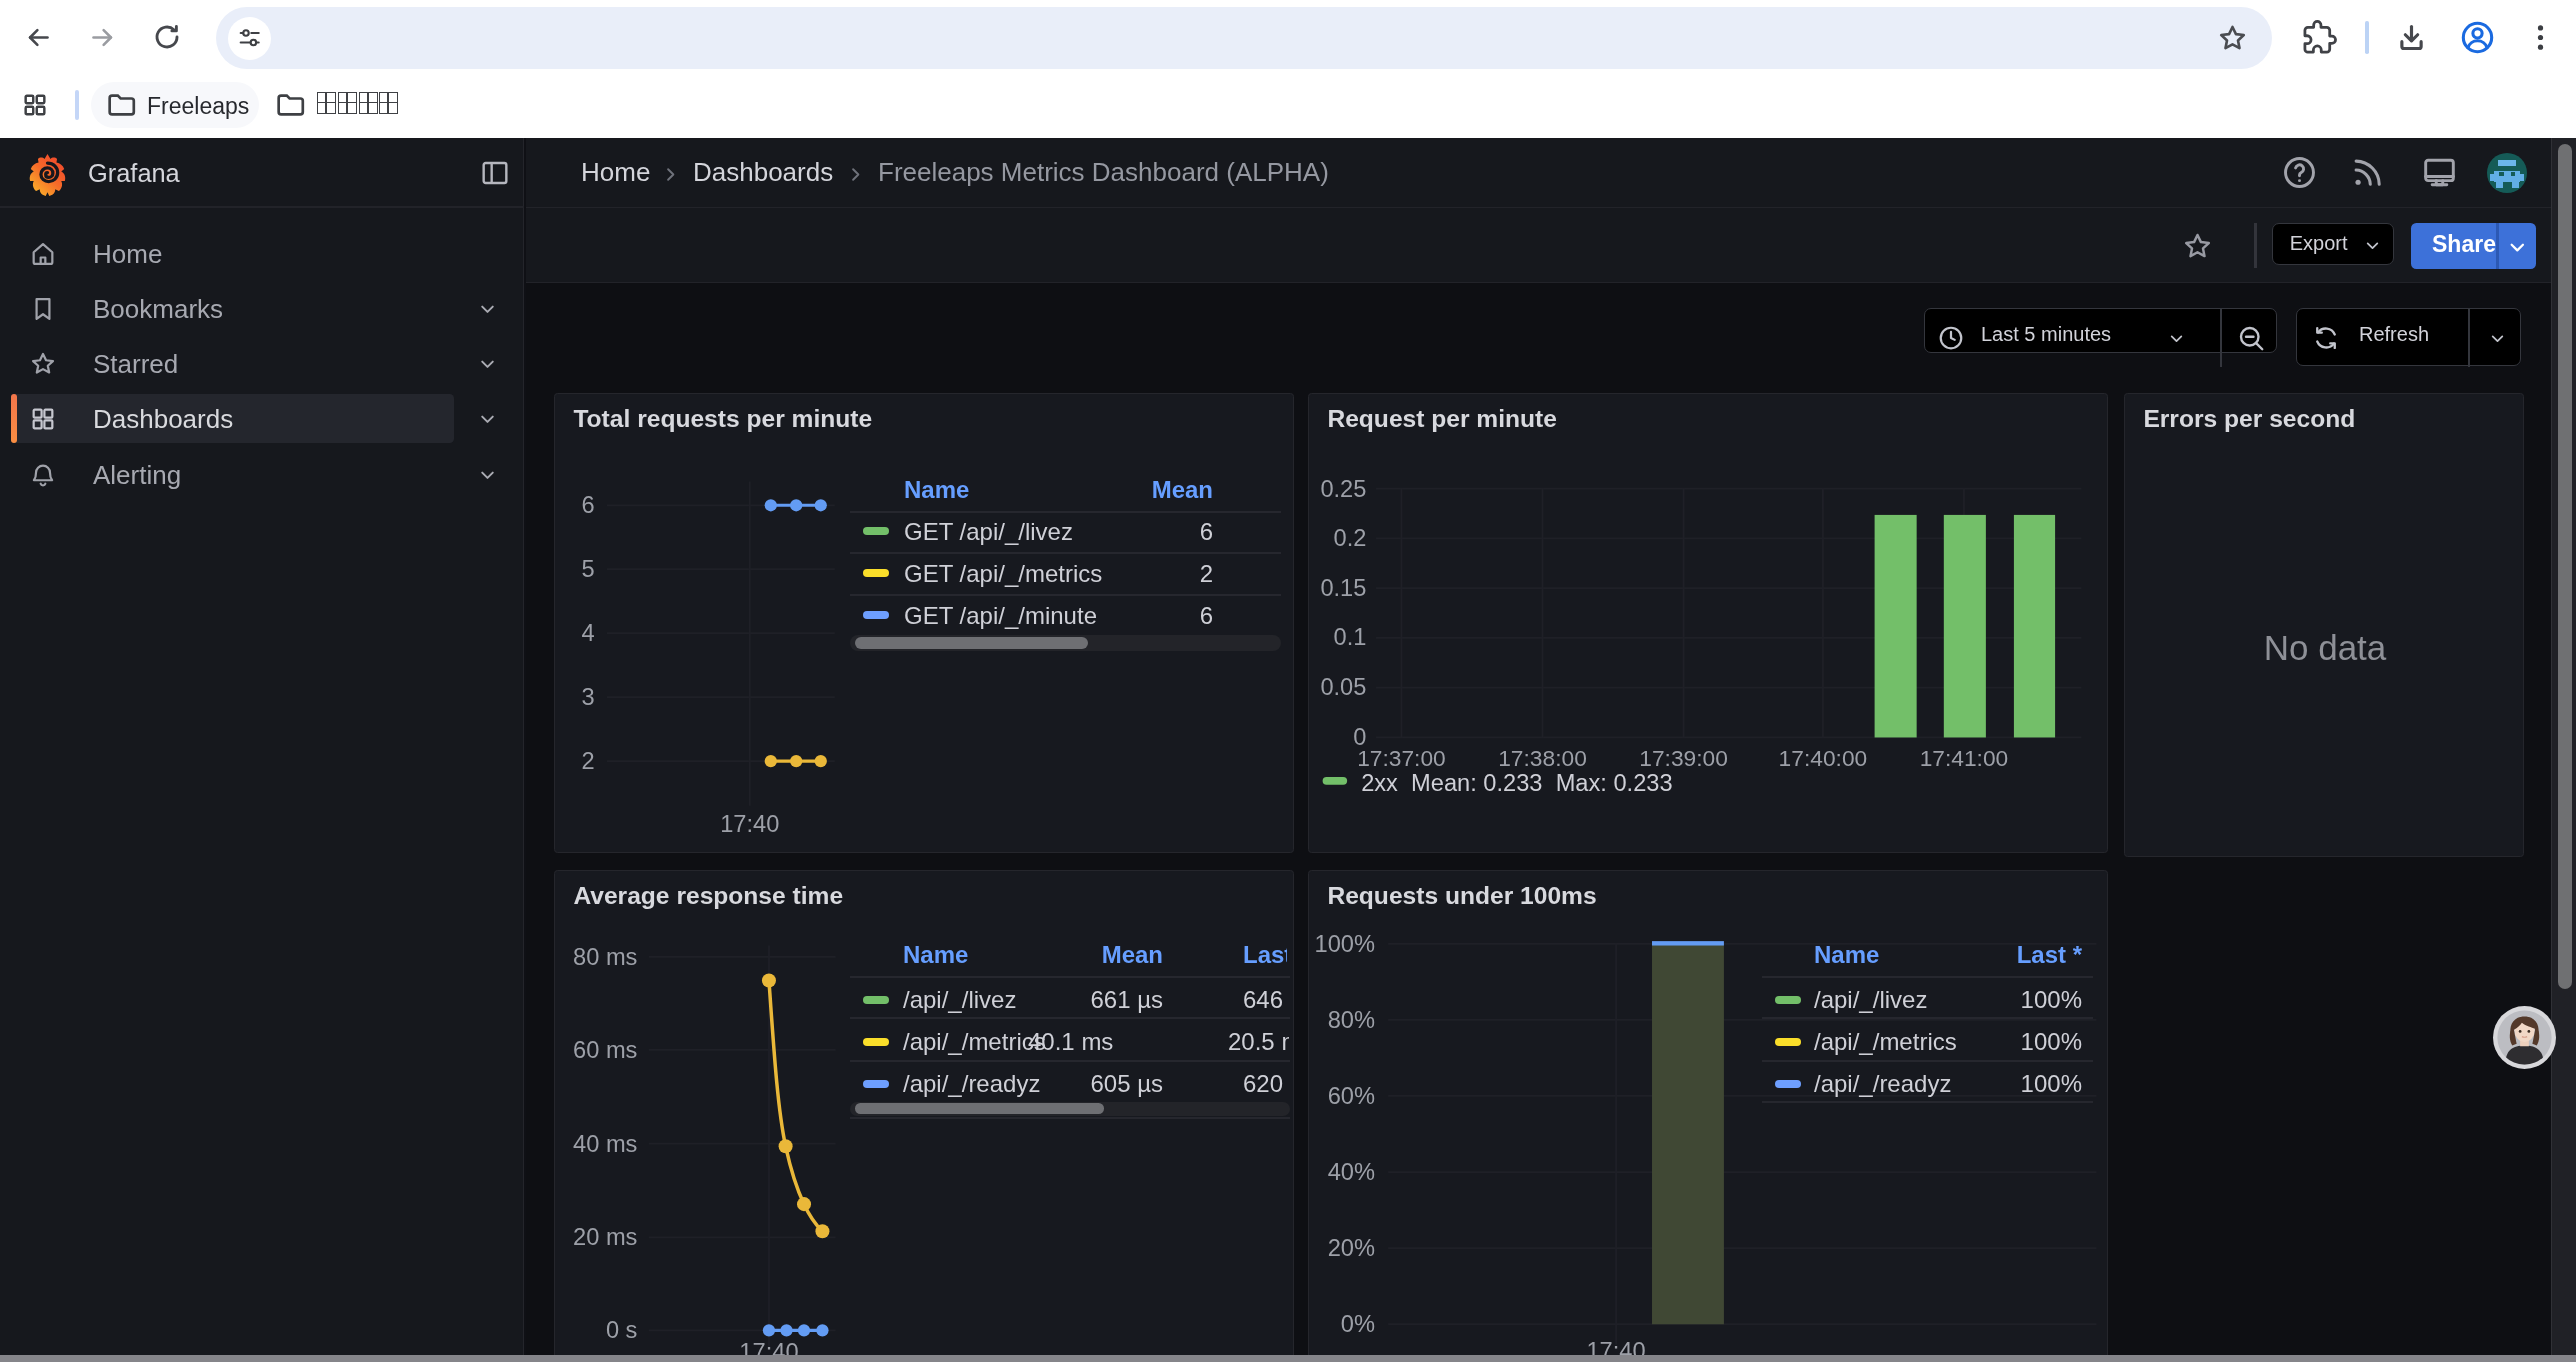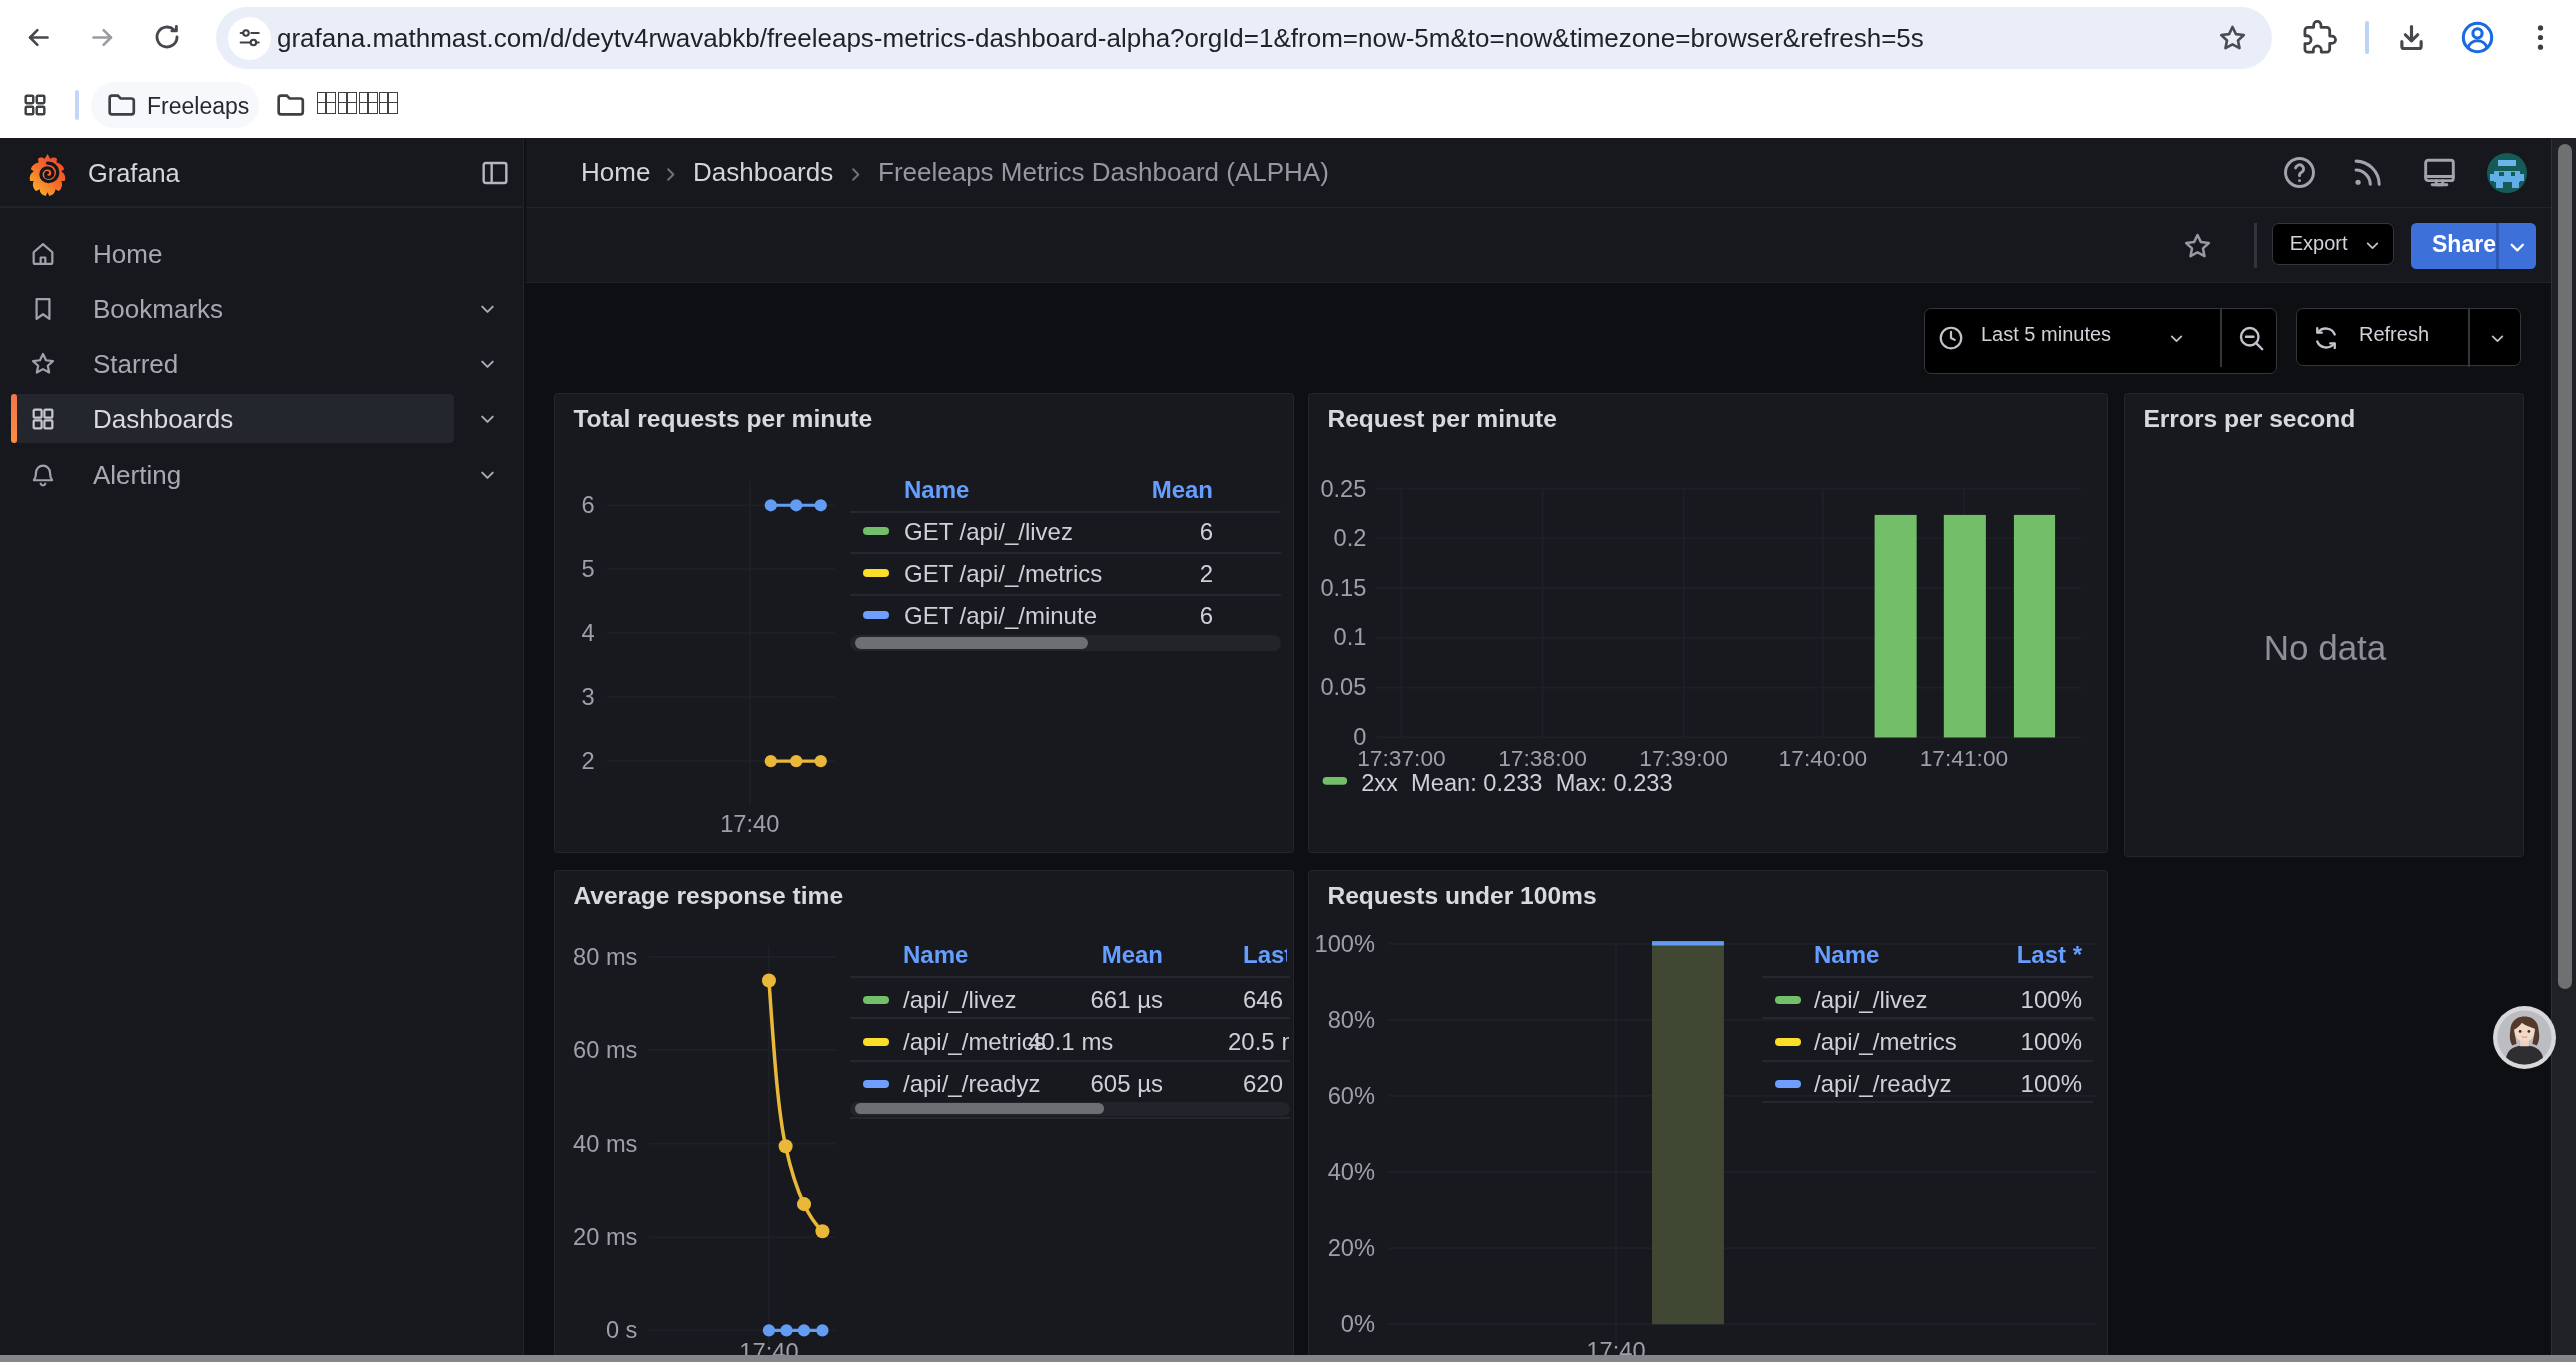--- a/index.html
+++ b/index.html
@@ -67,21 +67,20 @@
     <svg class="abs" style="left:21px;top:18.4px" width="25.4" height="25.4" viewBox="0 0 24 24">
       <g class="ic" stroke="#3e4044" stroke-width="2">
           <circle cx="8.5" cy="7.5" r="2.6"></circle>
           <path d="M13.5 7.5h7"></path>
           <circle cx="15.5" cy="16.5" r="2.6"></circle>
           <path d="M3.5 16.5h9"></path>
           <path d="M3.5 7.5h2.4"></path>
           <path d="M20.5 16.5h-2.4"></path>
         </g>
     </svg>
-    <div id="urltext">grafana.mathmast.com/d/deytv4rwavabkb/freeleaps-metrics-dashboard-alpha?orgId=1&amp;from=now-5m&amp;to=now&amp;timezone=browser&amp;refresh=5s</div>
     <svg class="abs" style="left:2000px;top:15px" width="33" height="33" viewBox="0 0 24 24">
       <path d="M12 3.6l2.5 5.2 5.7.7-4.2 3.9 1.1 5.6-5.1-2.8-5.1 2.8 1.1-5.6-4.2-3.9 5.7-.7z" fill="none" stroke="#4a4c51" stroke-width="1.9" stroke-linejoin="round"></path>
     </svg>
   </div>
 
   <svg class="abs" style="left:2302px;top:20px" width="35" height="35" viewBox="0 0 24 24">
     <path d="M20.5 11H19V7c0-1.1-.9-2-2-2h-4V3.5a2.5 2.5 0 0 0-5 0V5H4c-1.1 0-2 .9-2 2v3.8h1.5c1.5 0 2.7 1.2 2.7 2.7S5 16.2 3.5 16.2H2V20c0 1.1.9 2 2 2h3.8v-1.5c0-1.5 1.2-2.7 2.7-2.7 1.5 0 2.7 1.2 2.7 2.7V22H17c1.1 0 2-.9 2-2v-4h1.5a2.5 2.5 0 0 0 0-5z" fill="none" stroke="#404247" stroke-width="1.9" stroke-linejoin="round"></path>
   </svg>
   <div class="abs" style="left:2365px;top:21px;width:3.5px;height:33px;background:#bcd3f5;border-radius:1.8px"></div>
   <svg class="abs" style="left:2395px;top:21px" width="33" height="33" viewBox="0 0 24 24">
@@ -262,21 +261,21 @@
     </div>
     <div class="abs" style="left:1885px;top:15px;width:125px;height:46px;background:#3d71d9;border-radius:5.3px"></div>
     <div class="abs" style="left:1970px;top:15px;width:2.6px;height:46px;background:#2c59b4"></div>
     <div class="abs" style="left:1906px;top:23px;font-size:23px;font-weight:700;color:#ffffff">Share</div>
     <svg class="abs" style="left:1979px;top:27px" width="24.6" height="24.6" viewBox="0 0 24 24">
         <path d="M6.5 9.5l5.5 5.5 5.5-5.5" class="ic" stroke="#ffffff" stroke-width="2.2"></path>
       </svg>
   </div>
   <div id="canvas" style="position:absolute;left:526px;top:145px;width:2050px;height:1080px;background:#0e0f13">
 
-    <div class="gbtn" style="left:1398px;top:25.4px;width:353px;height:66px">
+    <div class="gbtn" style="left:1398px;top:25.4px;width:353px;height:45px">
       <svg class="abs" style="left:12.3px;top:15px" width="28" height="28" viewBox="0 0 24 24">
           <g class="ic" stroke="#c2c4cc" stroke-width="1.9">
             <circle cx="12" cy="12" r="8.8"></circle>
             <path d="M12 6.8V12l3.2 1.6"></path>
           </g>
         </svg>
       <span class="abs" style="left:56px;top:14px">Last 5 minutes</span>
       <svg class="abs" style="left:241px;top:18.4px" width="21" height="21" viewBox="0 0 24 24">
           <path d="M6.5 9.5l5.5 5.5 5.5-5.5" class="ic" stroke="#c2c4cc" stroke-width="2"></path>
         </svg>

